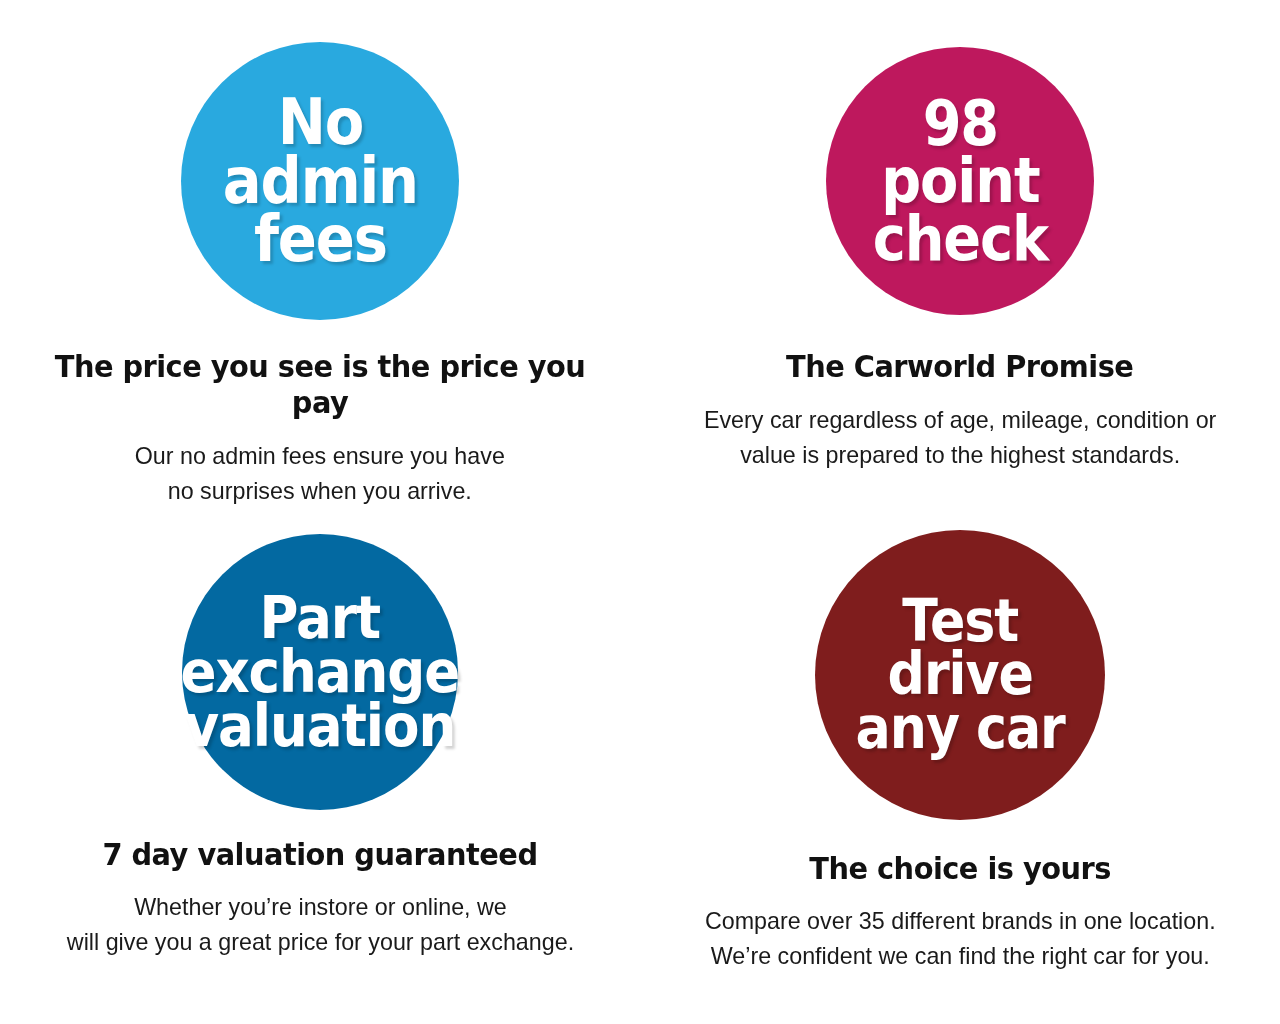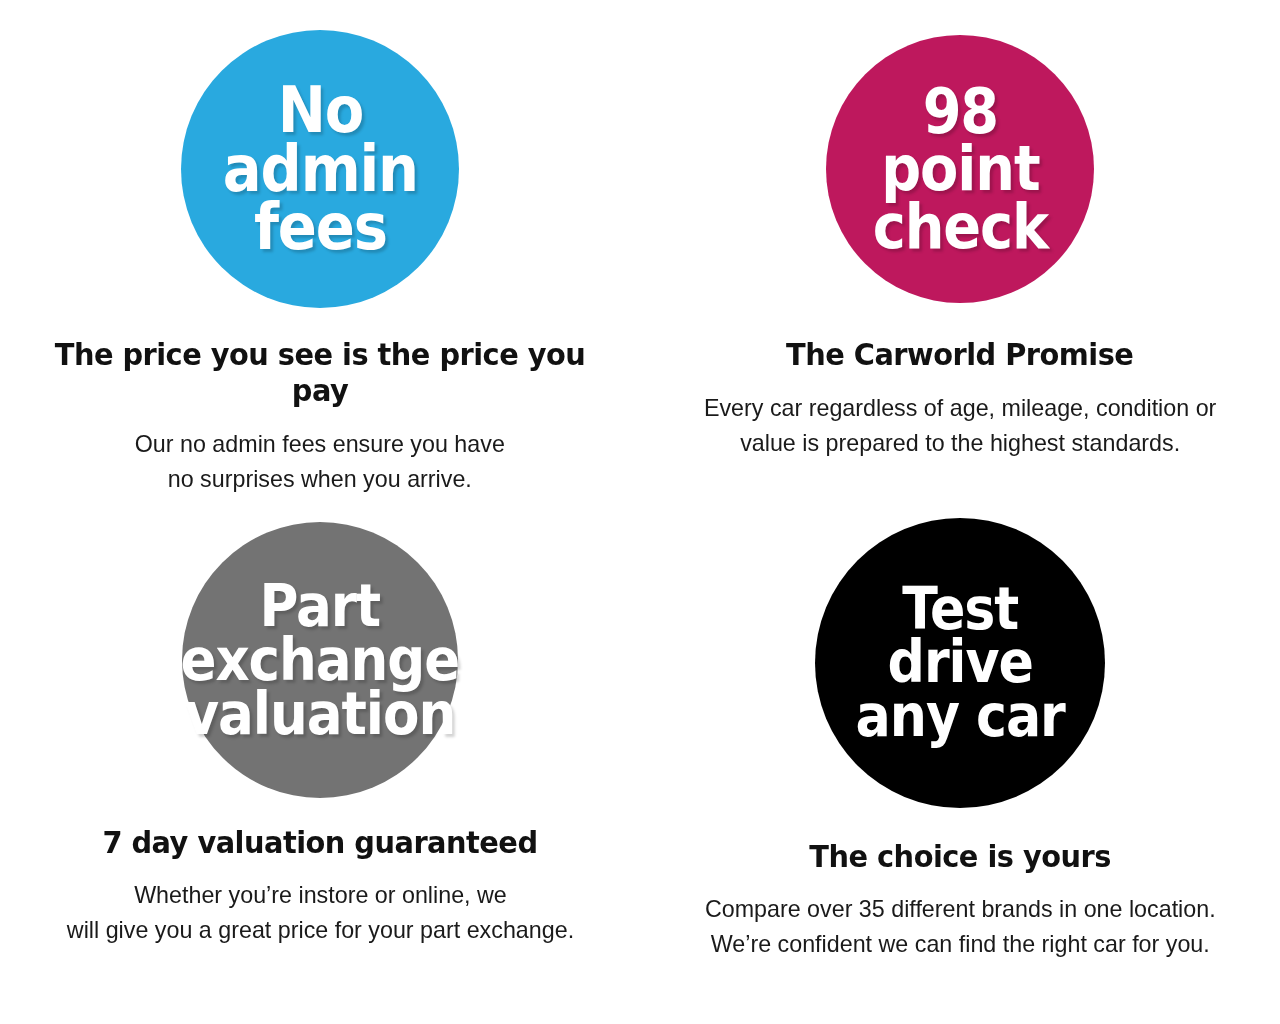--- a/index.html
+++ b/index.html
@@ -12,21 +12,21 @@
     overflow: hidden;
   }
 
   .benefits-grid {
     width: 1280px;
     height: 1024px;
     display: grid;
     grid-template-columns: 640px 640px;
     grid-template-rows: 500px 500px;
     box-sizing: border-box;
-    padding-top: 8px;
+    padding-top: 20px;
   }
 
   .benefit-card {
     display: flex;
     flex-direction: column;
     align-items: center;
     position: relative;
   }
 
   
@@ -136,36 +136,36 @@
       </div>
     </div>
     <h2 class="benefit-heading">The Carworld Promise</h2>
     <p class="benefit-body">
       <span class="body-line">Every car regardless of age, mileage, condition or</span>
       <span class="body-line">value is prepared to the highest standards.</span>
     </p>
   </div>
 
   <div class="benefit-card card-3">
-    <div class="badge" style="background: #737373;">
+    <div class="badge" style="background: #0369a1;">
       <div class="badge-text">
         <span class="badge-line">Part</span>
         <span class="badge-line">exchange</span>
         <span class="badge-line">valuation</span>
       </div>
     </div>
     <h2 class="benefit-heading">7 day valuation guaranteed</h2>
     <p class="benefit-body">
       <span class="body-line">Whether you’re instore or online, we</span>
       <span class="body-line">will give you a great price for your part exchange.</span>
     </p>
   </div>
 
   <div class="benefit-card card-4">
-    <div class="badge" style="background: #000000;">
+    <div class="badge" style="background: #7f1d1d;">
       <div class="badge-text">
         <span class="badge-line">Test</span>
         <span class="badge-line">drive</span>
         <span class="badge-line">any car</span>
       </div>
     </div>
     <h2 class="benefit-heading">The choice is yours</h2>
     <p class="benefit-body">
       <span class="body-line">Compare over 35 different brands in one location.</span>
       <span class="body-line">We’re confident we can find the right car for you.</span>

